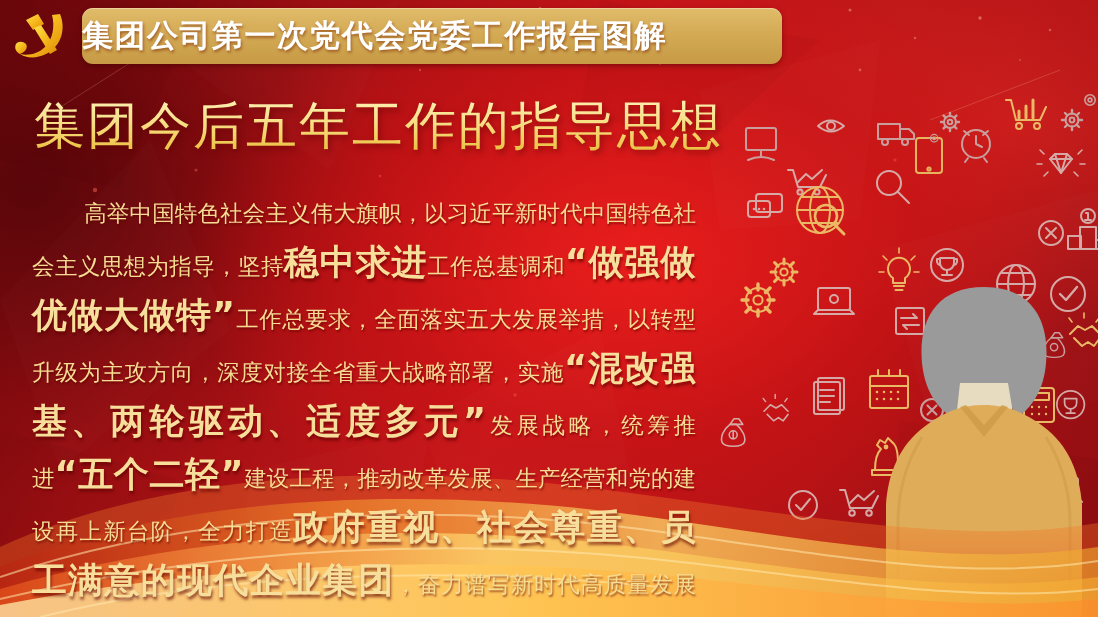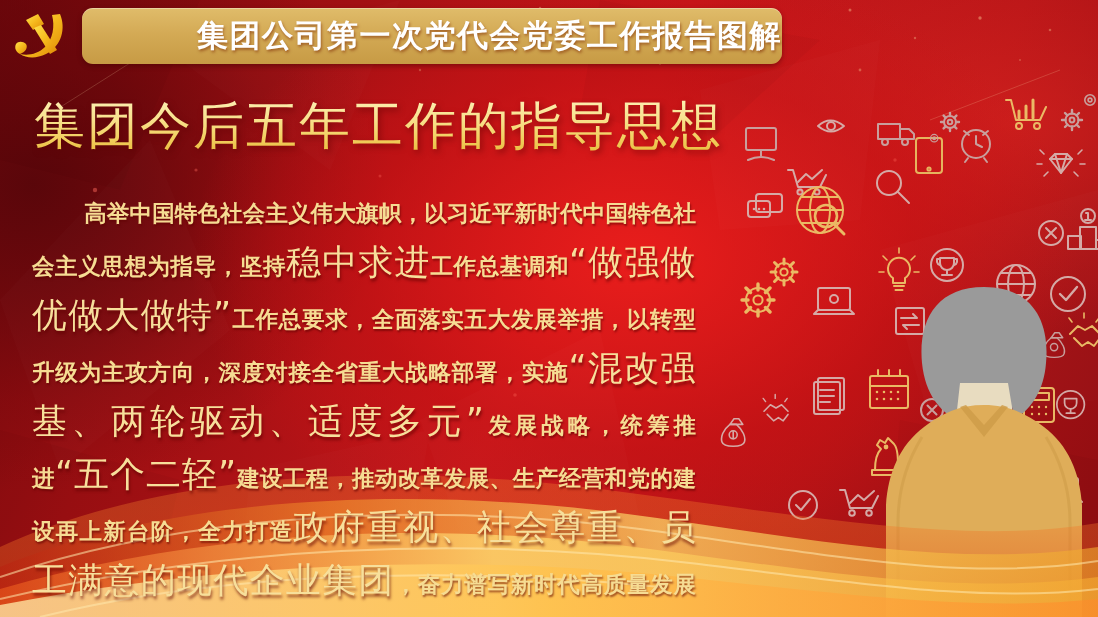--- a/index.html
+++ b/index.html
@@ -23,21 +23,21 @@
   .person { position:absolute; right:14px; bottom:0; width:200px; height:330px; }
 
   
   .header { position:absolute; left:0; top:0; width:100%; height:76px; z-index:6; }
   .emblem { position:absolute; left:8px; top:6px; width:68px; height:62px; }
   .title-banner {
     position:absolute; left:82px; top:8px; width:700px; height:56px;
     background:linear-gradient(180deg,#e0bc6a 0%, #d3a954 48%, #c79b45 100%);
     border-radius:11px;
     box-shadow:0 2px 5px rgba(60,0,0,0.45), inset 0 1px 0 rgba(255,255,255,0.35);
-    display:flex; align-items:center; justify-content:flex-end;
+    display:flex; align-items:center; justify-content:flex-start;
   }
   .title-banner span {
     font-size:31px; font-weight:bold; color:#ffffff; letter-spacing:1.5px;
     text-shadow:1px 2px 3px rgba(120,35,0,0.55);
     font-family:"DejaVu Sans","Liberation Sans",sans-serif;
   }
 
   
   .heading {
     position:absolute; left:34px; top:98px; z-index:6;
@@ -50,25 +50,25 @@
   }
 
   
   .body-wrap { position:absolute; left:32px; top:190px; width:664px; z-index:6; }
   .para {
     text-align:justify; text-justify:inter-character;
     line-height:47px;
     font-family:"DejaVu Sans","Liberation Sans",sans-serif;
   }
   .para .sm {
-    font-size:22.5px; font-weight:bold; color:#f6dc93;
+    font-size:22.5px; font-weight:normal; color:#f6dc93;
     text-shadow:1px 2px 2px rgba(95,2,2,0.6);
   }
   .para .lg {
-    font-size:35px; font-weight:normal;
+    font-size:35px; font-weight:bold;
     color:#f7df9b;
     text-shadow:1px 3px 3px rgba(95,2,2,0.65);
     letter-spacing:0.5px;
   }
   .para .indent { display:inline-block; width:52px; }
 </style>
 </head>
 <body>
 
 <div class="slide">

